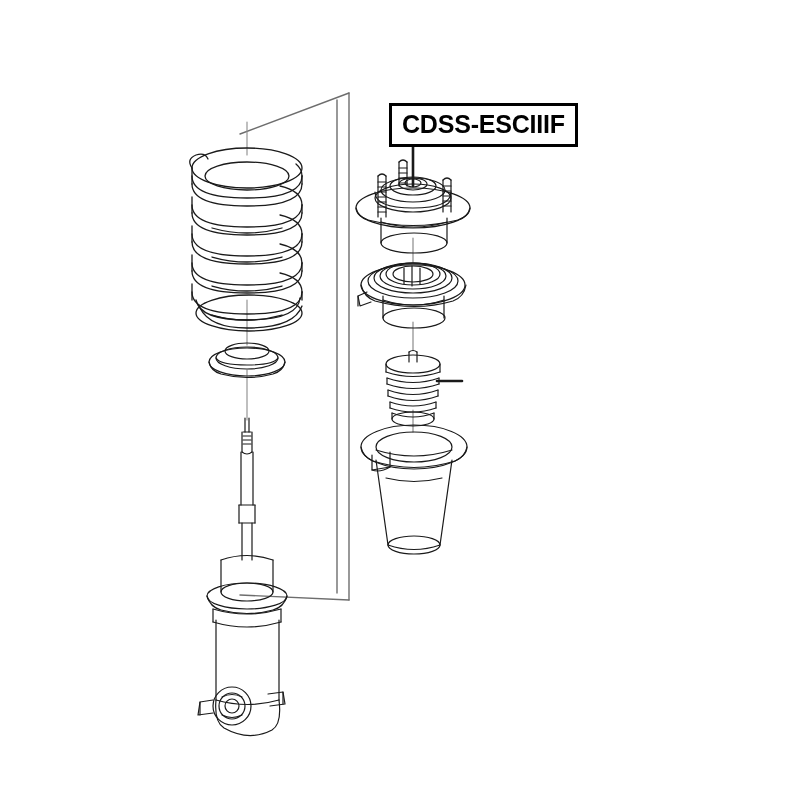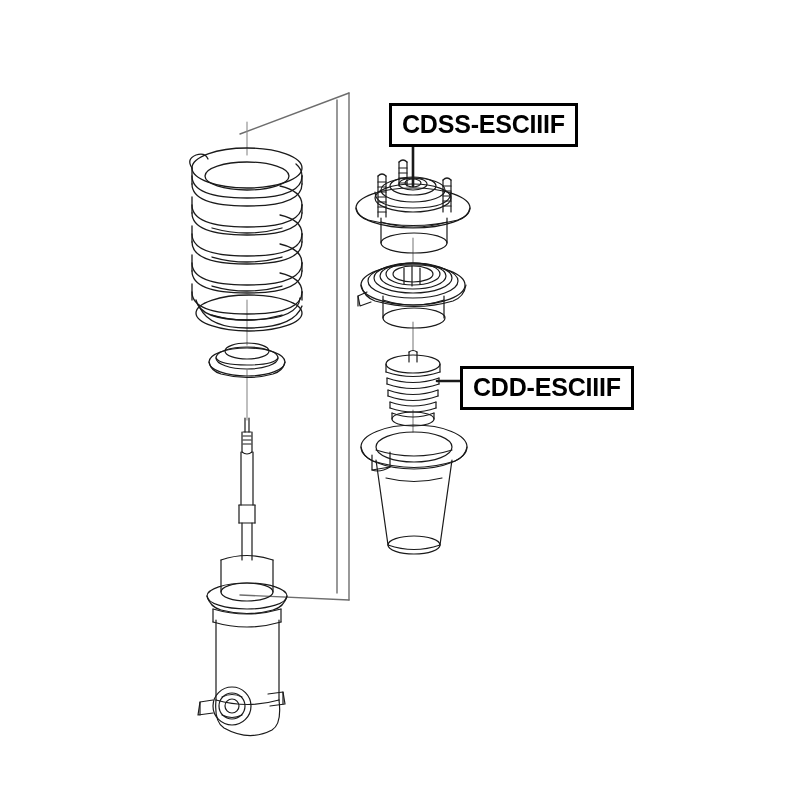--- a/index.html
+++ b/index.html
@@ -311,15 +311,14 @@
       <g stroke="#1a1a1a" stroke-width="2.6">
         <path d="M 413 146 L 413 186"></path>
         <path d="M 437 381 L 462 381"></path>
       </g>
 
     </g>
   </svg>
 
   <div class="label-box" id="label-cdss">CDSS-ESCIIIF</div>
 
-  <div class="label-box" id="label-cdd">CDD-ESCIIIF</div>
 
 </div>
 
 </body></html>

